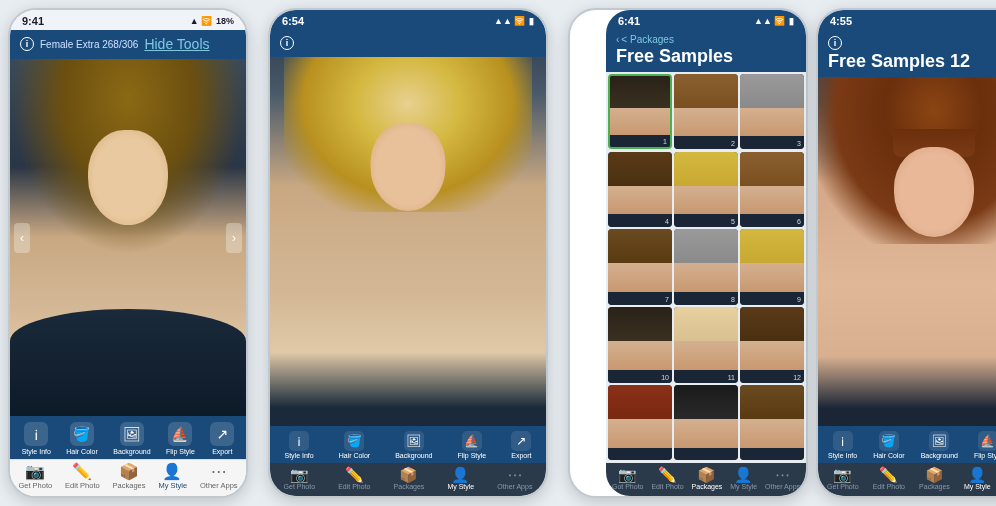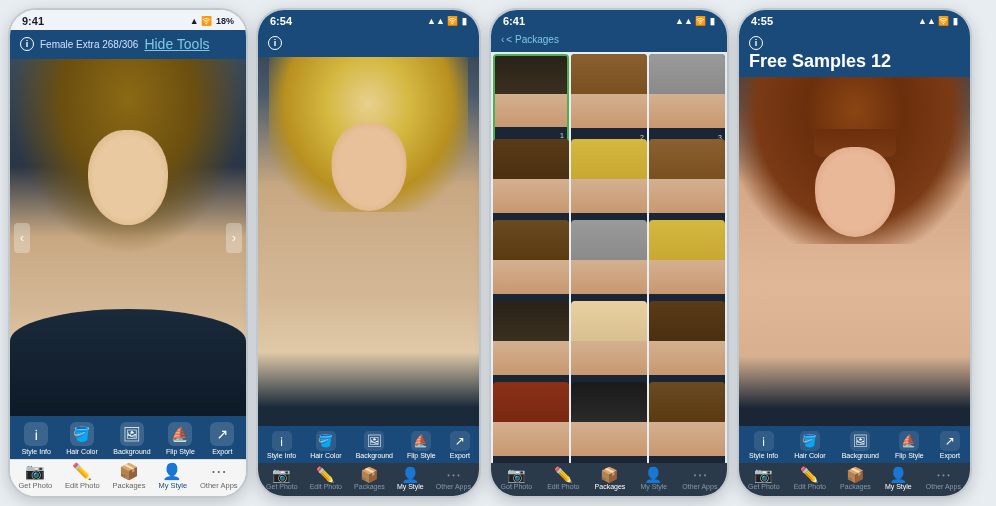--- a/index.html
+++ b/index.html
@@ -18,31 +18,31 @@
       position: relative;
       background: #fff;
       border-radius: 28px;
       overflow: hidden;
       border: 2px solid #c0c8d0;
       box-shadow: 0 4px 16px rgba(0,0,0,0.18);
       flex-shrink: 0;
     }
 
     .phone-1 { width: 240px; height: 490px; margin: 8px 4px 8px 8px; }
-    .phone-2 { width: 225px; height: 490px; margin: 8px 4px; }
-    .phone-3 { width: 240px; height: 490px; margin: 8px 4px; }
+    .phone-2 { width: 280px; height: 490px; margin: 8px 16px; }
+    .phone-3 { width: 240px; height: 490px; margin: 8px 4px; padding-left: 36px; }
     .phone-4 { width: 235px; height: 490px; margin: 8px 8px 8px 4px; }
 
     .phone-screen {
       width: 100%;
       height: 100%;
       display: flex;
       flex-direction: column;
       background: #f0f4f8;
-      border-radius: 4px;
+      border-radius: 24px;
       overflow: hidden;
     }
 
     
     .status-bar {
       display: flex;
       justify-content: space-between;
       align-items: center;
       padding: 4px 12px 2px;
       background: #f0f4f8;
@@ -527,20 +527,21 @@
         <span>▲▲</span>
         <span>🛜</span>
         <span>▮</span>
       </div>
     </div>
     <div class="grid-header">
       <div class="back-btn">
         <span>‹</span>
         <span>&lt; Packages</span>
       </div>
+      <div class="app-header-title">Free Samples</div>
     </div>
     <div class="grid-area">
 
       <div class="grid-cell selected">
         <div class="grid-face">
           <div class="grid-hair-area hair-dark"></div>
           <div class="grid-face-area"></div>
           <div class="grid-body-area"></div>
         </div>
         <span class="grid-cell-num">1</span>

